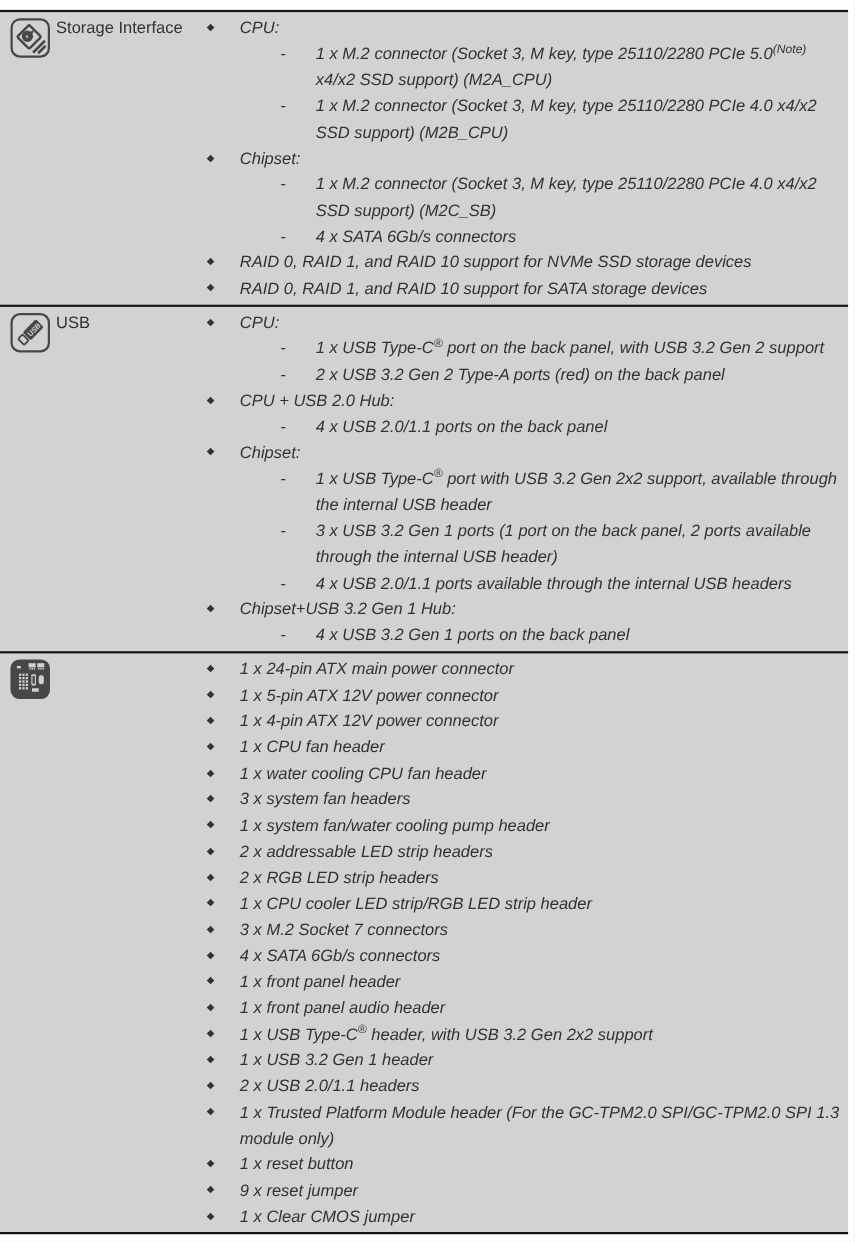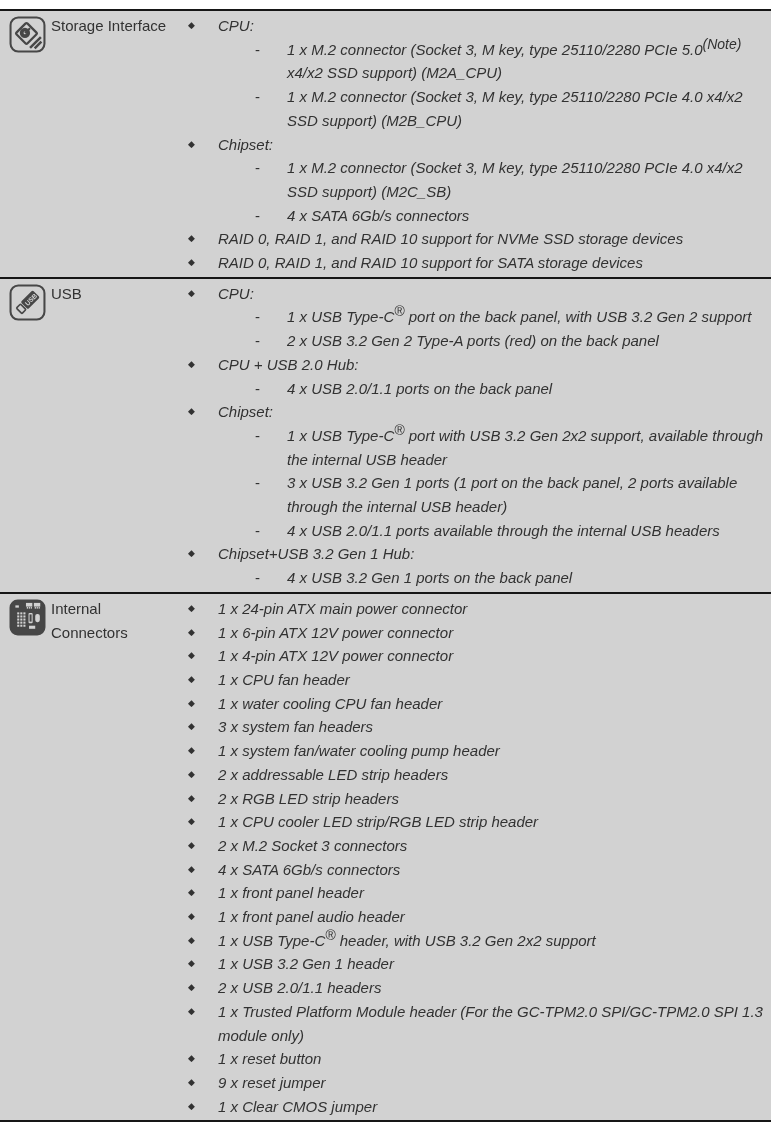--- a/index.html
+++ b/index.html
@@ -41,21 +41,21 @@
   .item{display:flex;align-items:flex-start;}
   .item-text{flex:1;font-size:15px;line-height:23.7px;font-style:italic;}
   .bullet{display:block;box-sizing:border-box;line-height:23.7px;}
   .level-1 .bullet{
     flex:0 0 40px;padding-left:10px;
     font-size:9px;
     font-family:"DejaVu Sans",sans-serif; 
   }
   .level-2{margin-left:77px;}
   .level-2 .bullet{flex:0 0 32px;font-size:15px;}
-  sup{font-size:14px;line-height:0;vertical-align:super;text-align:right;}
+  sup{font-size:11px;line-height:0;vertical-align:super;text-align:right;}
 </style>
 </head>
 <body>
 
 <div class="page">
   <div class="spec-table">
   <section class="spec-section">
     <div class="cell-left">
       <span class="icon-box">
             <svg width="37" height="37" viewBox="0 0 36 36">
@@ -217,31 +217,30 @@
       <rect x="8" y="25" width="2" height="2"></rect>
                 <rect x="11" y="25" width="2" height="2"></rect>
                 <rect x="14" y="25" width="2" height="2"></rect>
       <rect x="19" y="13.5" width="4" height="10" rx="1"></rect>
       <rect x="25.5" y="14.5" width="4.5" height="8" rx="2"></rect>
       <rect x="19.5" y="26" width="6" height="3"></rect>
     </g>
     <rect x="20" y="15" width="2" height="7" fill="#474747"></rect>
   </svg>
           </span>
-      <span class="section-label">Internal Connectors</span>
     </div>
     <div class="cell-right">
   <div class="item level-1">
     <span class="bullet">◆</span>
     <span class="item-text">1 x 24-pin ATX main power connector</span>
   </div>
 
   <div class="item level-1">
     <span class="bullet">◆</span>
-    <span class="item-text">1 x 6-pin ATX 12V power connector</span>
+    <span class="item-text">1 x 5-pin ATX 12V power connector</span>
   </div>
 
   <div class="item level-1">
     <span class="bullet">◆</span>
     <span class="item-text">1 x 4-pin ATX 12V power connector</span>
   </div>
 
   <div class="item level-1">
     <span class="bullet">◆</span>
     <span class="item-text">1 x CPU fan header</span>
@@ -272,21 +271,21 @@
     <span class="item-text">2 x RGB LED strip headers</span>
   </div>
 
   <div class="item level-1">
     <span class="bullet">◆</span>
     <span class="item-text">1 x CPU cooler LED strip/RGB LED strip header</span>
   </div>
 
   <div class="item level-1">
     <span class="bullet">◆</span>
-    <span class="item-text">2 x M.2 Socket 3 connectors</span>
+    <span class="item-text">3 x M.2 Socket 7 connectors</span>
   </div>
 
   <div class="item level-1">
     <span class="bullet">◆</span>
     <span class="item-text">4 x SATA 6Gb/s connectors</span>
   </div>
 
   <div class="item level-1">
     <span class="bullet">◆</span>
     <span class="item-text">1 x front panel header</span>

